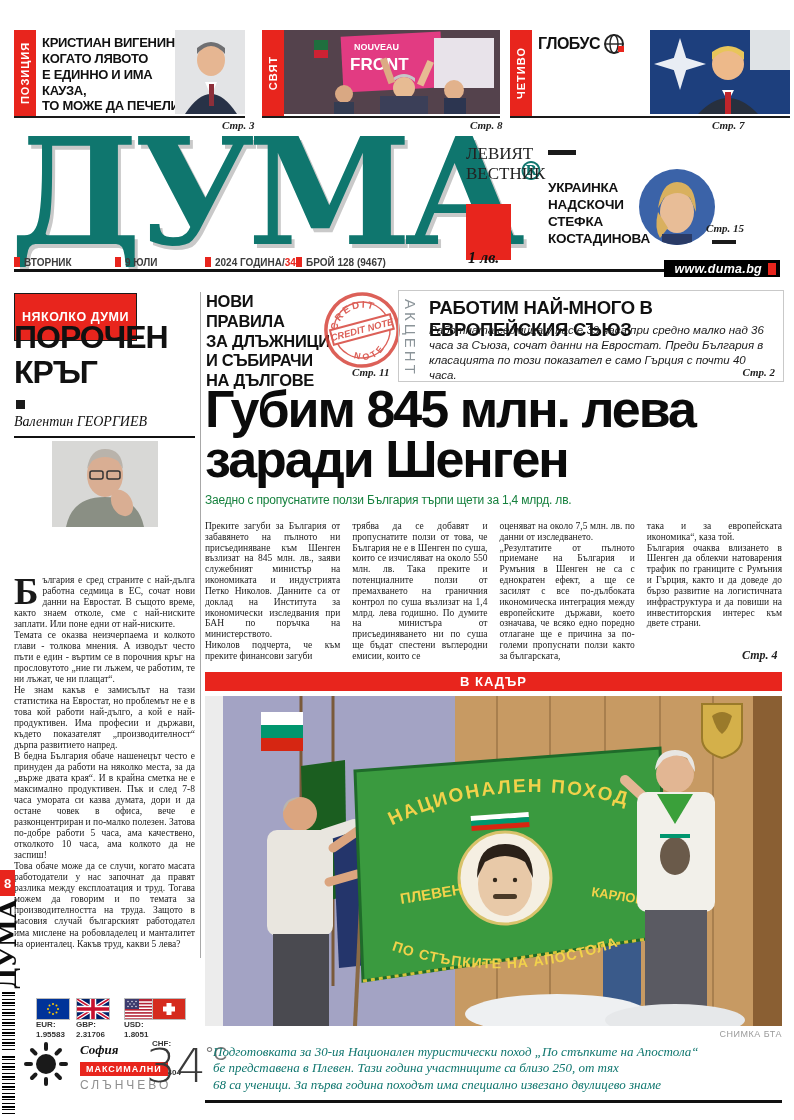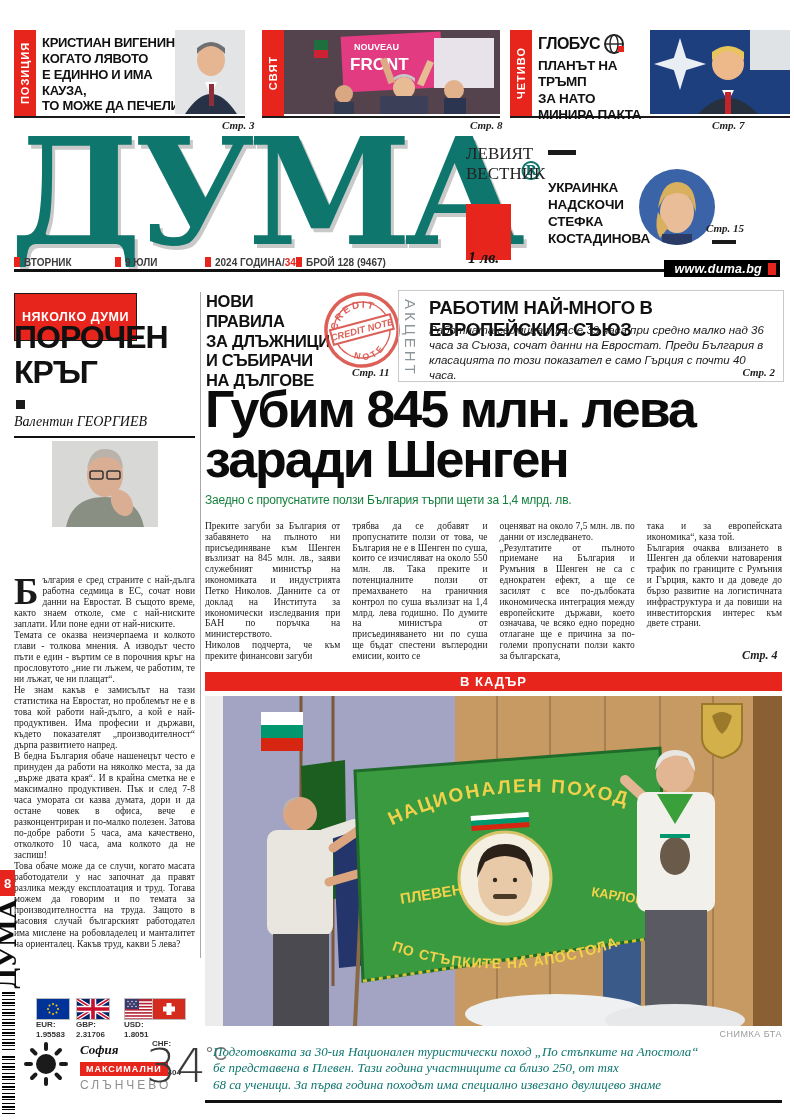--- a/index.html
+++ b/index.html
@@ -142,23 +142,20 @@
     </div>
     <div class="abs" style="left:28px;top:3px;display:flex;align-items:center;gap:3px;">
       <span style="font-weight:bold;font-size:16px;letter-spacing:-0.5px;">ГЛОБУС</span>
       <svg width="22" height="22">
         <circle cx="11" cy="11" r="9" fill="none" stroke="#222" stroke-width="2"></circle>
         <ellipse cx="11" cy="11" rx="4" ry="9" fill="none" stroke="#222" stroke-width="1.4"></ellipse>
         <line x1="2" y1="11" x2="20" y2="11" stroke="#222" stroke-width="1.4"></line>
         <rect x="15" y="13" width="6" height="6" fill="var(--red)"></rect>
       </svg>
     </div>
-    <div class="abs tz-title pre" style="left:28px;top:28px;width:120px;font-size:13.5px;">ПЛАНЪТ НА ТРЪМП
-ЗА НАТО
-МИНИРА ПАКТА</div>
     <svg class="abs" style="right:0;top:0;" width="140" height="84">
       <rect width="140" height="84" fill="#1d3f7d"></rect>
       <rect x="100" y="0" width="40" height="40" fill="#dfe3e6"></rect>
       <polygon points="30,8 38,34 30,60 22,34" fill="#e9edf4"></polygon>
       <polygon points="4,34 30,26 56,34 30,42" fill="#e9edf4"></polygon>
       <circle cx="78" cy="34" r="16" fill="#edb98a"></circle>
       <path d="M62 30 Q78 12 94 30 L94 22 Q78 10 62 22 Z" fill="#e8c55a"></path>
       <path d="M48 84 Q78 52 108 84 Z" fill="#27303e"></path>
       <polygon points="72,60 84,60 78,72" fill="#fff"></polygon>
       <rect x="75" y="62" width="6" height="22" fill="#c0252b"></rect>

